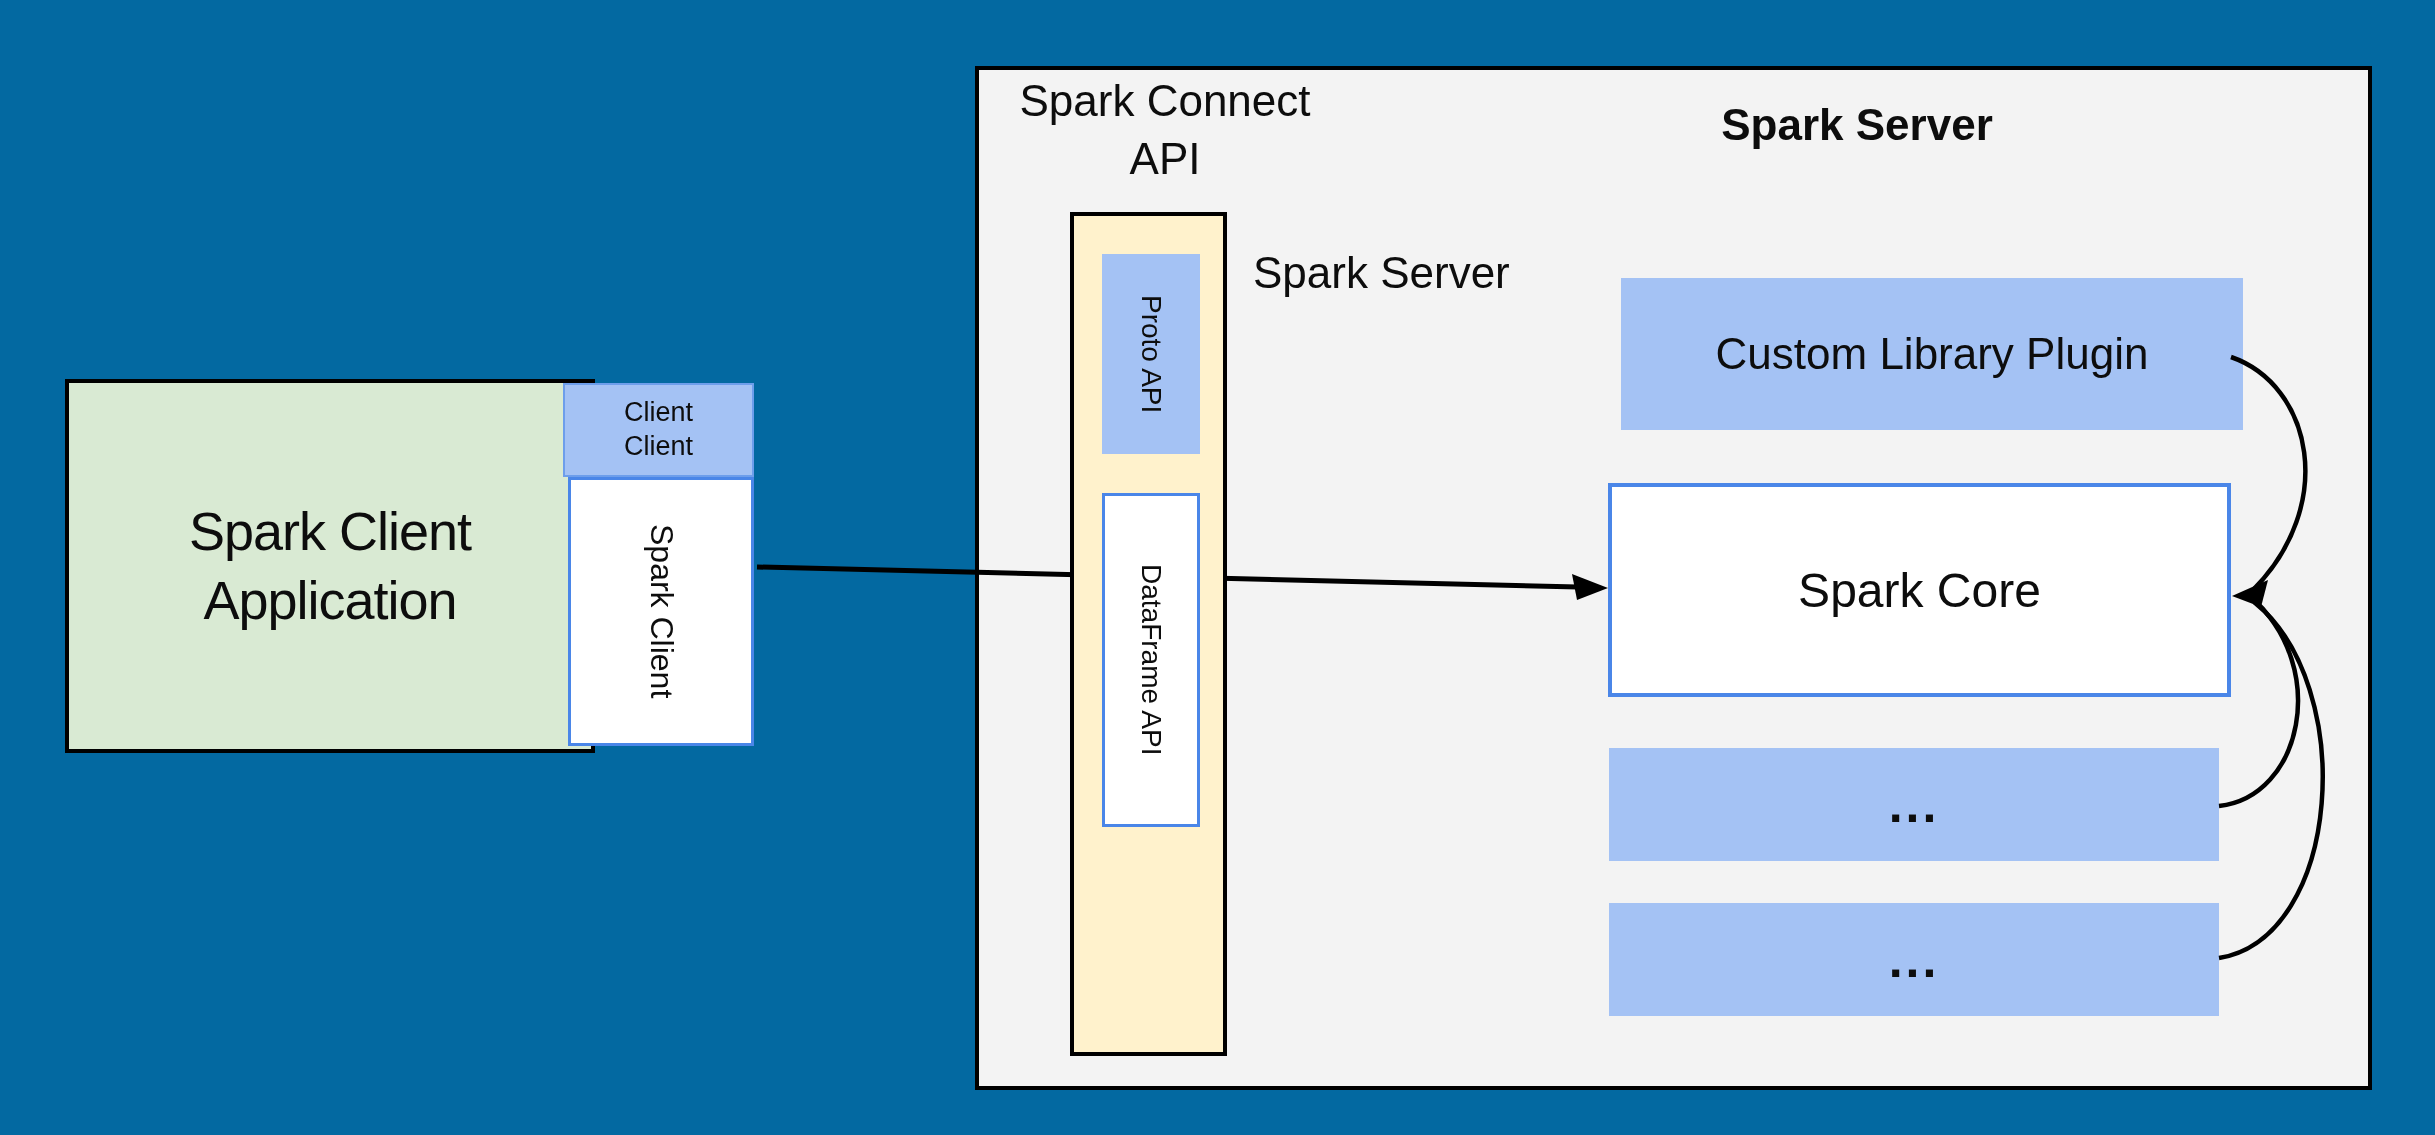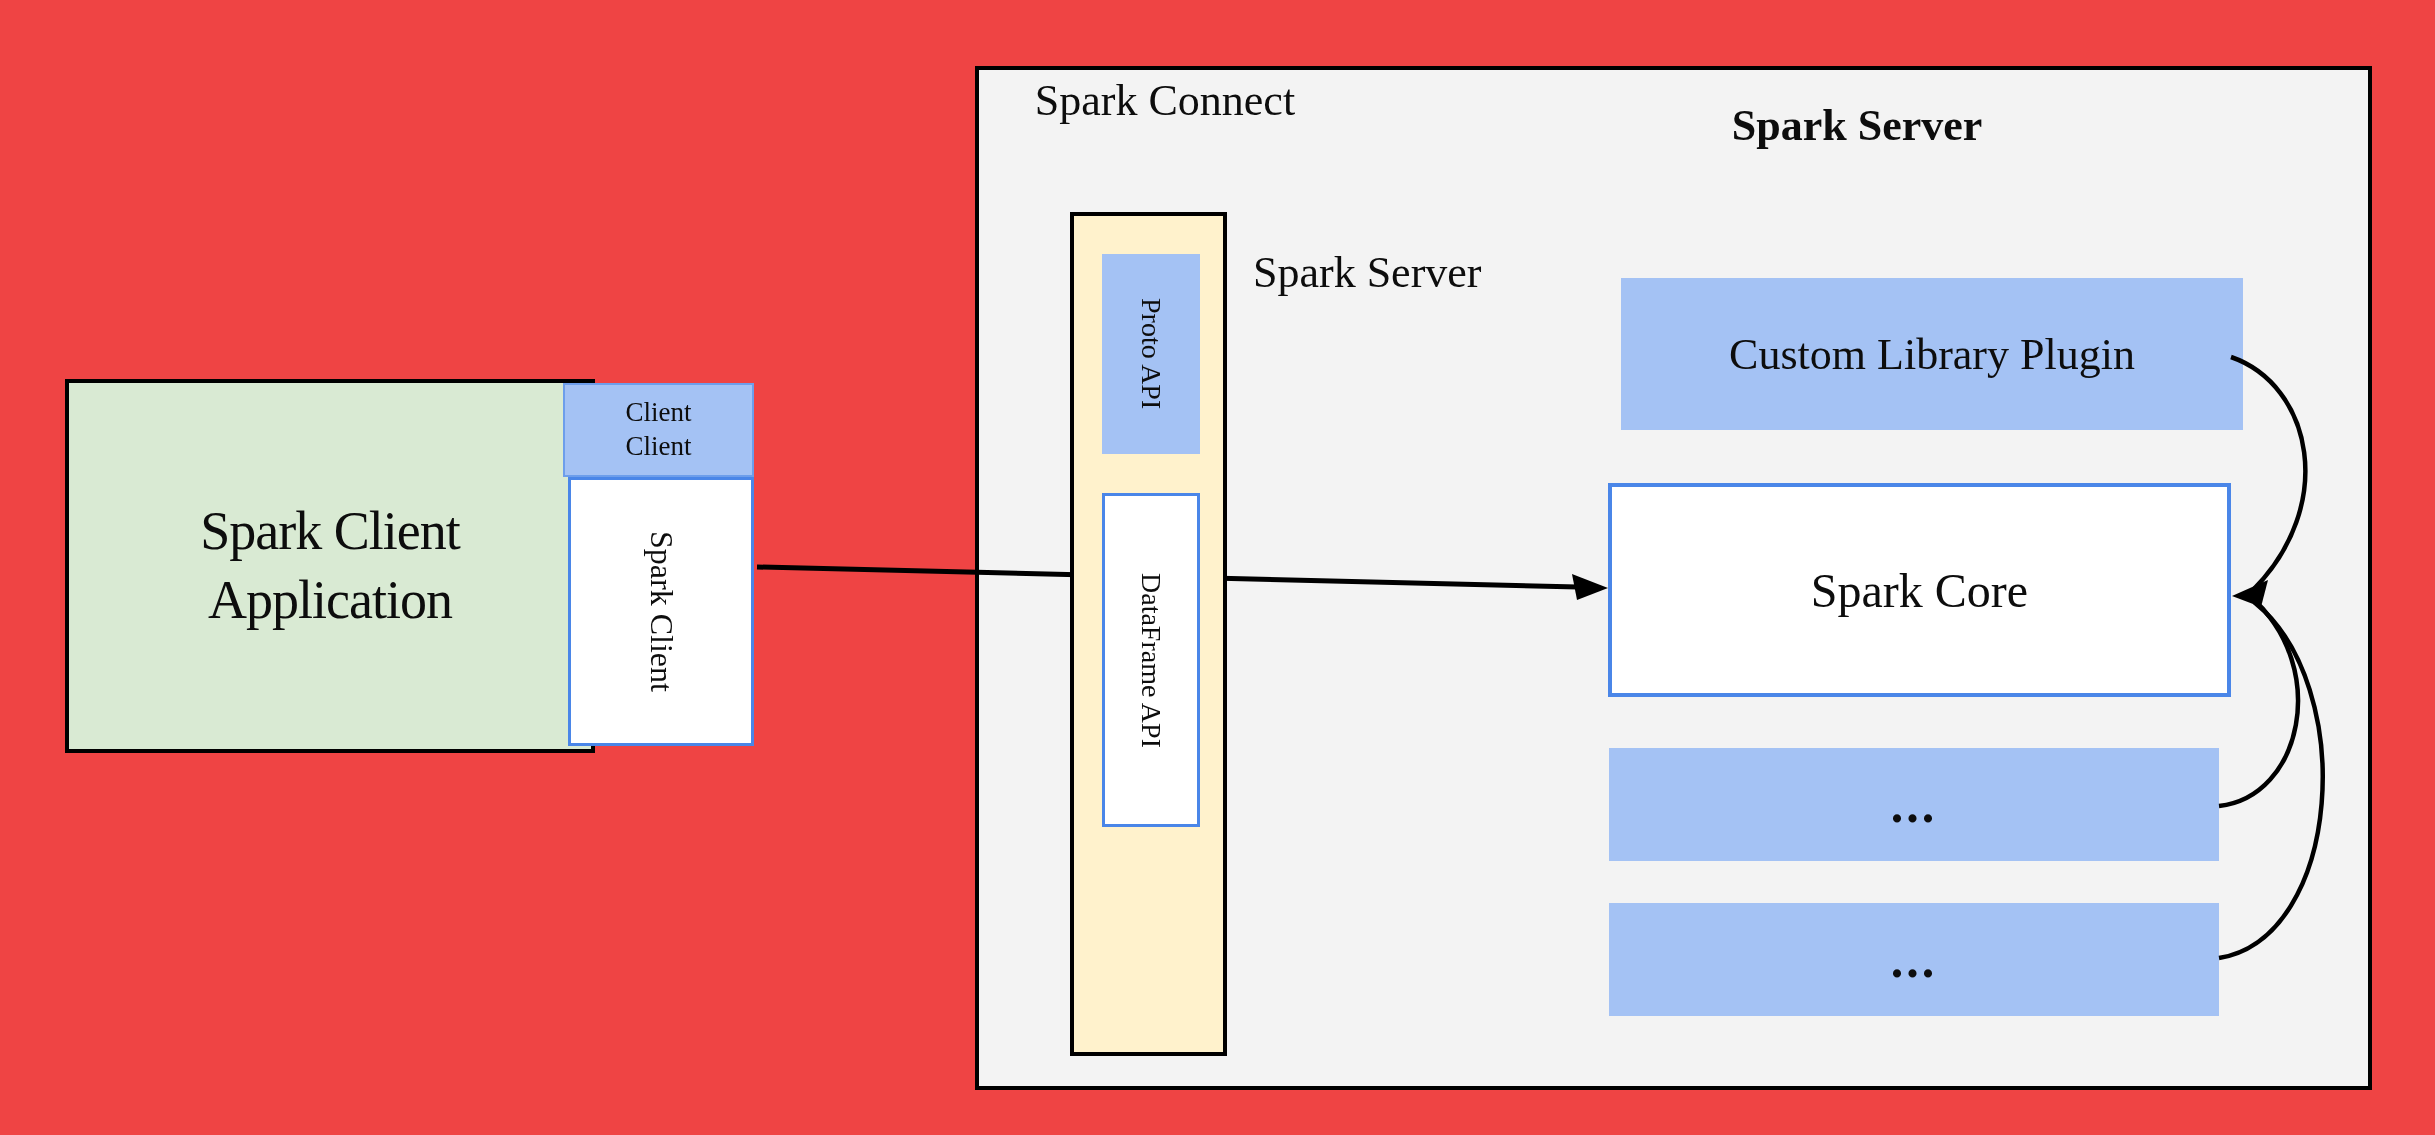--- a/index.html
+++ b/index.html
@@ -1,18 +1,18 @@
 <!DOCTYPE html>
 <html><head>
 <meta charset="utf-8">
 <style>
   html,body{margin:0;padding:0;background:#ffffff;}
   .canvas{
-    position:relative;width:2435px;height:1135px;background:#ef4444;
-    font-family:Liberation Serif, serif;color:#0d0d0d;overflow:hidden;
+    position:relative;width:2435px;height:1135px;background:#0369a1;
+    font-family:Liberation Sans, sans-serif;color:#0d0d0d;overflow:hidden;
   }
   .abs{position:absolute;box-sizing:border-box;}
   .flexc{display:flex;align-items:center;justify-content:center;text-align:center;}
 
   
   .server-box{left:975px;top:66px;width:1397px;height:1024px;background:#f3f3f3;border:4px solid #000;z-index:1;}
   .green-box{left:65px;top:379px;width:530px;height:374px;background:#d9ead3;border:4px solid #000;z-index:1;}
   .yellow-box{left:1070px;top:212px;width:157px;height:844px;background:#fff2cc;border:4px solid #000;z-index:4;}
 
   
@@ -46,20 +46,21 @@
 </style>
 </head>
 <body>
 
 <div class="canvas">
 
   <div class="abs server-box"></div>
 
   <div class="abs connect-title">
     <div>Spark Connect</div>
+    <div>API</div>
   </div>
 
   <div class="abs server-title">Spark Server</div>
 
   <div class="abs library-label">
     <div>Spark Server</div>
   </div>
 
   <div class="abs green-box flexc">
     <div class="green-label">

